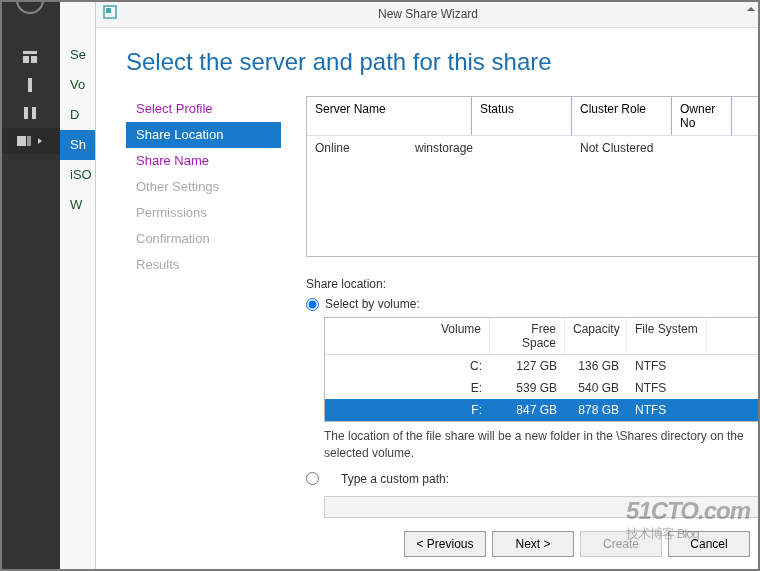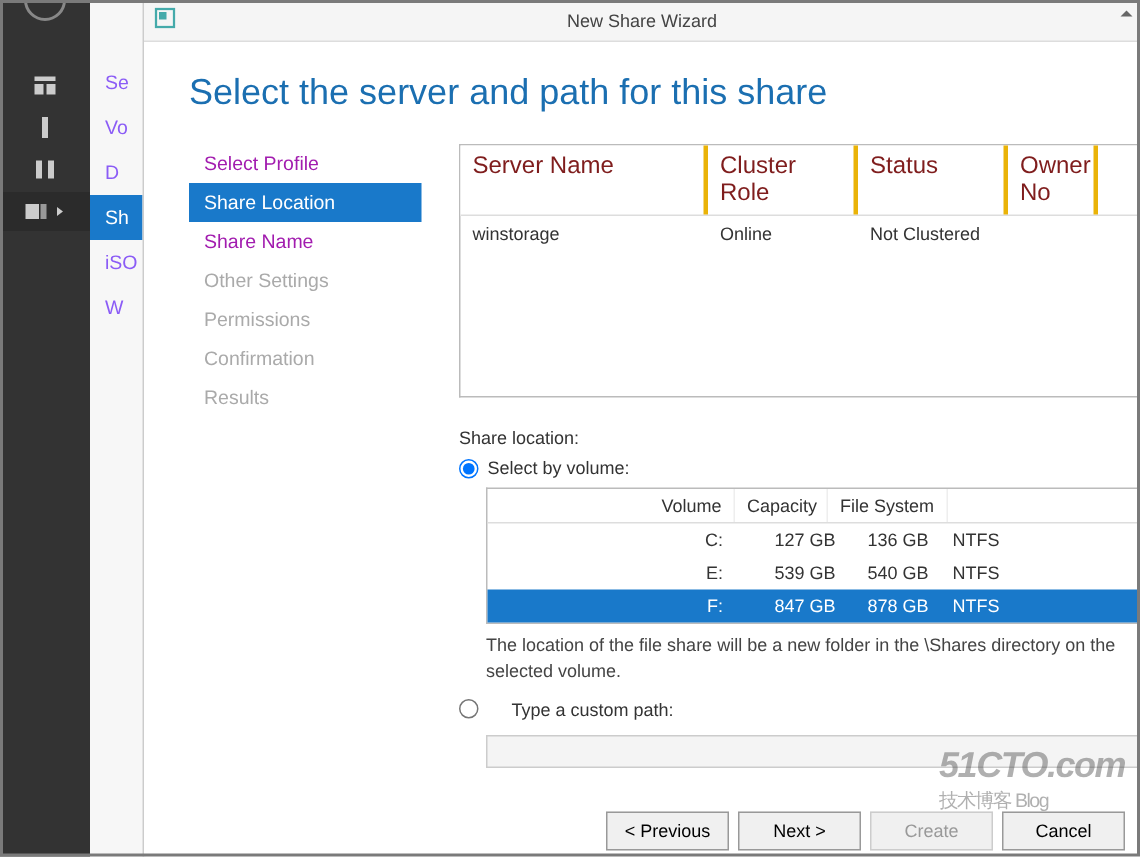--- a/index.html
+++ b/index.html
@@ -7,21 +7,21 @@
 
 .outer-left { position: absolute; left: 0; top: 0; width: 60px; height: 571px; background: #333; }
 .outer-left .circle { width: 28px; height: 28px; border: 2px solid #888; border-radius: 50%; margin: 0 auto; margin-top: -14px; }
 .outer-left .icons { margin-top: 30px; }
 .outer-left .icon-row { display: flex; align-items: center; justify-content: center; width: 60px; height: 26px; margin-bottom: 2px; }
 .outer-left .icon-row.active { background: #2b2b2b; }
 .outer-left .glyph { width: 16px; height: 16px; fill: #ccc; }
 .outer-left .chev { margin-left: 4px; fill: #ccc; }
 
 .outer-sidebar { position: absolute; left: 60px; top: 0; width: 37px; height: 571px; background: #f7f7f7; border-right: 1px solid #ddd; padding-top: 40px; }
-.outer-sidebar .item { height: 30px; line-height: 30px; padding-left: 10px; font-size: 13px; color: #8b5cf6; overflow: hidden; white-space: nowrap; }
+.outer-sidebar .item { height: 30px; line-height: 30px; padding-left: 10px; font-size: 13px; color: #14532d; overflow: hidden; white-space: nowrap; }
 .outer-sidebar .item.sel { background: #1979ca; color: #ffffff; }
 
 .wizard { position: absolute; left: 95px; top: 0; right: 0; height: 571px; background: #fff; border-left: 1px solid #ccc; }
 .titlebar { height: 28px; background: #f5f5f5; border-bottom: 1px solid #ddd; position: relative; }
 .titlebar .win-icon { position: absolute; left: 6px; top: 4px; }
 .titlebar .title-text { text-align: center; line-height: 28px; font-size: 12px; color: #444; }
 .scroll-up { position: absolute; right: 4px; top: 4px; width: 10px; height: 10px; }
 
 .page-title { color: #1b6fb1; font-size: 24px; font-weight: 300; padding: 20px 0 10px 30px; }
 
@@ -29,21 +29,21 @@
 .steps { width: 155px; flex-shrink: 0; }
 .steps .step { height: 26px; line-height: 26px; padding-left: 10px; font-size: 13px; color: #a21caf; }
 .steps .step.current { background: #1979ca; color: #fff; }
 .steps .step.disabled { color: #aaa; }
 
 .main { flex: 1; padding-left: 25px; padding-right: 0; font-size: 12px; color: #333; overflow: hidden; }
 .section-label { font-size: 12px; margin-bottom: 4px; }
 
 .server-table { border: 1px solid #bbb; border-right: none; width: 100%; margin-bottom: 20px; }
 .server-table .thead { display: flex; background: #fff; border-bottom: 1px solid #ddd; }
-.server-table .th { padding: 5px 8px; font-size: 16px; color: #7f1d1d; border-right: 3px solid #eab308; }
+.server-table .th { padding: 5px 8px; font-size: 12px; color: #000000; border-right: 1px solid #eab308; }
 .server-table .tbody { height: 120px; }
 .server-table .tr { display: flex; }
 .server-table .td { padding: 5px 8px; font-size: 12px; }
 
 .share-loc { margin-top: 6px; }
 .radio-row { display: flex; align-items: center; margin: 6px 0; }
 .radio-row input { margin-right: 6px; }
 
 .vol-table { border: 1px solid #bbb; border-right: none; margin: 4px 0 6px 18px; width: calc(100% - 18px); }
 .vol-table .thead { display: flex; border-bottom: 1px solid #ddd; }
@@ -59,21 +59,21 @@
 
 .col-srv { width: 165px; }
 .col-stat { width: 100px; }
 .col-role { width: 100px; }
 .col-own { width: 60px; }
 
 .hint { margin-left: 18px; font-size: 12px; color: #444; line-height: 1.4; }
 
 .path-input { margin: 4px 0 0 18px; width: calc(100% - 18px); height: 22px; border: 1px solid #ccc; background: #f4f4f4; }
 
-.buttons { position: absolute; bottom: 4px; right: 10px; display: flex; gap: 6px; }
+.buttons { position: absolute; bottom: 14px; right: 10px; display: flex; gap: 6px; }
 .buttons button { width: 82px; height: 26px; font-size: 12px; background: #f0f0f0; border: 1px solid #999; cursor: pointer; }
 .buttons button:disabled { color: #999; border-color: #ccc; }
 
 .watermark { position: absolute; right: 10px; bottom: 28px; font-size: 24px; font-weight: bold; color: rgba(80,80,80,0.45); font-style: italic; letter-spacing: -1px; pointer-events: none; }
 .watermark .sub { font-size: 13px; display: block; font-weight: normal; font-style: normal; }
 
 .border-frame { position: absolute; inset: 0; border: 2px solid #7a7a7a; pointer-events: none; }
 </style>
 </head>
 <body>
@@ -144,44 +144,45 @@
       <div class="step disabled">Other Settings</div>
       <div class="step disabled">Permissions</div>
       <div class="step disabled">Confirmation</div>
       <div class="step disabled">Results</div>
     </div>
 
     <div class="main">
       <div class="server-table">
         <div class="thead">
           <div class="th col-srv">Server Name</div>
+          <div class="th col-stat">Status</div>
           <div class="th col-role">Cluster Role</div>
-          <div class="th col-stat">Status</div>
           <div class="th col-own">Owner No</div>
         </div>
         <div class="tbody">
           <div class="tr">
+            <div class="td col-stat">Online</div>
             <div class="td col-srv">winstorage</div>
-            <div class="td col-stat">Online</div>
             <div class="td col-role">Not Clustered</div>
             <div class="td col-own"></div>
           </div>
         </div>
       </div>
 
       <div class="share-loc">
         <div class="section-label">Share location:</div>
         <label class="radio-row">
           <input type="radio" name="loc" checked="" style="">
           <span>Select by volume:</span>
         </label>
 
         <div class="vol-table">
           <div class="thead">
             <div class="th col-vol">Volume</div>
+            <div class="th col-free">Free Space</div>
             <div class="th col-cap">Capacity</div>
             <div class="th col-fs">File System</div>
           </div>
           <div class="tr">
             <div class="td col-vol">C:</div>
             <div class="td col-free">127 GB</div>
             <div class="td col-cap">136 GB</div>
             <div class="td col-fs">NTFS</div>
           </div>
           <div class="tr">

